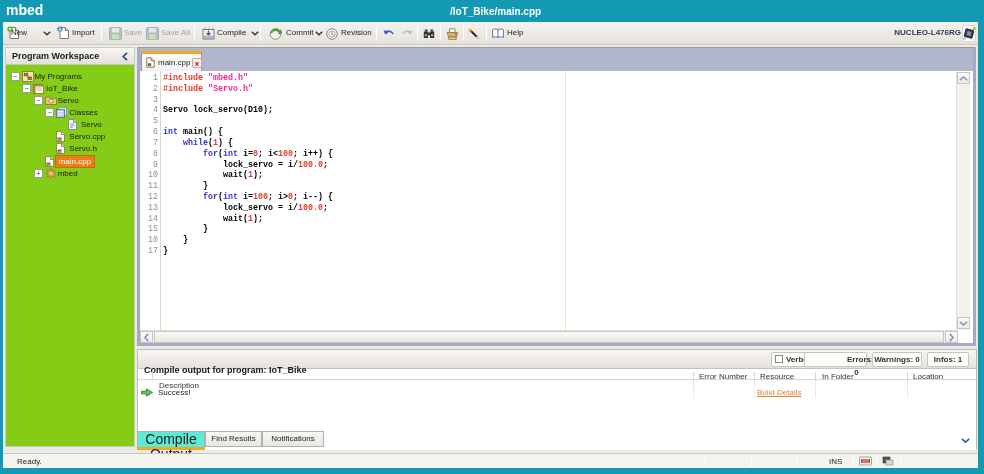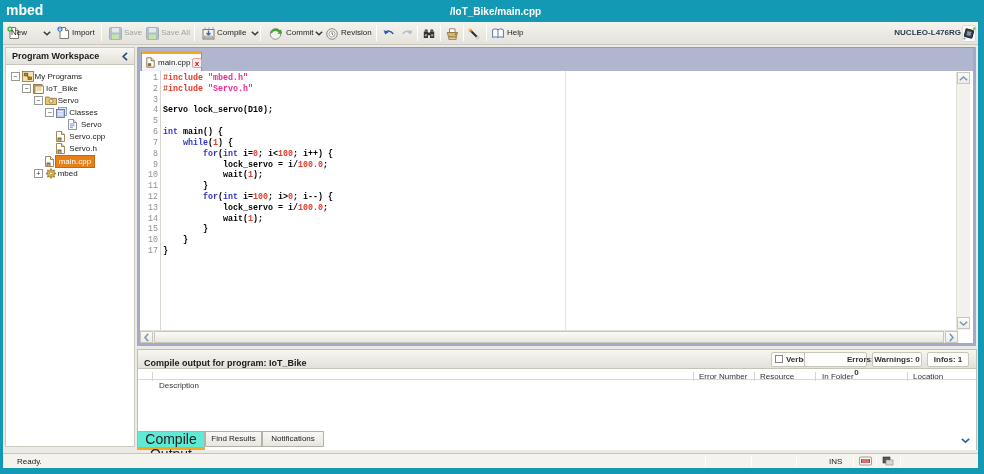--- a/index.html
+++ b/index.html
@@ -133,21 +133,21 @@
     <svg width="14" height="15" viewBox="0 0 14 15" style="position:absolute;right:2px;top:4px;">
       <rect x="3" y="3.5" width="8" height="8" rx="1" fill="#3a3f4a" stroke="#23262e" transform="rotate(15 7 7.5)"></rect>
       <rect x="5" y="5.5" width="4" height="4" fill="#8a93a5" transform="rotate(15 7 7.5)"></rect>
       <circle cx="12.3" cy="2.7" r="1.4" fill="#8fc63f"></circle>
       <circle cx="2.4" cy="12.6" r="1.2" fill="#7ab8d9"></circle>
     </svg>
 </div>
 
 <div class="abs" style="left:3px;top:46px;width:975px;height:422px;background:#eceae4;"></div>
 
-<div class="abs" style="left:5px;top:47px;width:130px;height:400px;background:#ffffff;border:1px solid #ccc9c0;">
+<div class="abs" style="left:5px;top:47px;width:130px;height:400px;background:#84cc16;border:1px solid #ccc9c0;">
   <div style="height:17px;background:linear-gradient(#f7f6f2,#e3e1d9);border-bottom:1px solid #c6c3ba;position:relative;">
     <span style="position:absolute;left:6px;top:3px;font-size:9px;font-weight:bold;color:#1a1a1a;">Program Workspace</span>
     <svg width="6" height="9" viewBox="0 0 6 9" style="position:absolute;right:6px;top:4px;">
         <path d="M5 0.8 L1.2 4.5 5 8.2" stroke="#2a4a7a" stroke-width="1.7" fill="none"></path>
       </svg>
   </div>
   <div id="tree" style="position:relative;font-size:8px;color:#1a1a1a;">
       <div style="position:absolute;left:4.5px;top:6.5px;width:9px;height:9px;border:1px solid #9a9a94;background:#fff;font-size:7px;line-height:7px;text-align:center;color:#333;">−</div>
       <div style="position:absolute;left:15.5px;top:5.5px;">
         <svg width="12" height="11" viewBox="0 0 12 11">
@@ -309,40 +309,51 @@
     <div style="position:absolute;right:0;top:0;width:13px;height:12px;background:linear-gradient(#fcfcfa,#ecebe5);border:1px solid #c9c6bd;">
         <svg width="5" height="9" viewBox="0 0 5 9" style="margin:1px auto 0;">
           <path d="M0.8 0.8 L4 4.5 0.8 8.2" stroke="#7a93b8" stroke-width="1.5" fill="none"></path>
         </svg>
       </div>
   </div>
 </div>
 
 <div class="abs" style="left:137px;top:349px;width:840px;height:101px;background:#fff;border:1px solid #c0bdb4;border-bottom:none;">
   <div style="height:19px;background:linear-gradient(#f7f6f2,#e3e1d9);border-bottom:1px solid #c6c3ba;position:relative;">
-    <span style="position:absolute;left:6px;top:8px;font-size:9px;font-weight:bold;color:#1a1a1a;">Compile output for program: IoT_Bike</span>
+    <span style="position:absolute;left:6px;top:15px;font-size:9px;font-weight:bold;color:#1a1a1a;">Compile output for program: IoT_Bike</span>
     <span class="cbtn" style="right:155px;width:50px;"><span style="display:inline-block;width:8px;height:8px;border:1px solid #888;background:#fff;margin:0 3px -1px 0;"></span>Verbose</span>
     <span class="cbtn" style="right:109px;width:63px;padding-left:42px;">Errors: 0</span>
     <span class="cbtn" style="right:54px;width:50px;">Warnings: 0</span>
     <span class="cbtn" style="right:7px;width:42px;">Infos: 1</span>
   </div>
 
   <div style="height:11px;position:relative;font-size:8px;color:#333;border-bottom:1px solid #dcd8cf;">
     <span style="position:absolute;left:14px;top:3px;border-left:1px solid #d8d5cc;height:9px;"></span>
     <span style="position:absolute;left:21px;top:12px;">Description</span>
     <span style="position:absolute;left:555px;top:3px;border-left:1px solid #d8d5cc;height:9px;"></span>
     <span style="position:absolute;left:561px;top:3px;">Error Number</span>
     <span style="position:absolute;left:616px;top:3px;border-left:1px solid #d8d5cc;height:9px;"></span>
     <span style="position:absolute;left:622px;top:3px;">Resource</span>
     <span style="position:absolute;left:677px;top:3px;border-left:1px solid #d8d5cc;height:9px;"></span>
     <span style="position:absolute;left:684px;top:3px;">In Folder</span>
     <span style="position:absolute;left:769px;top:3px;border-left:1px solid #d8d5cc;height:9px;"></span>
     <span style="position:absolute;left:775px;top:3px;">Location</span>
   </div>
 
+  <div style="height:13px;position:relative;font-size:8px;color:#222;">
+    <span style="position:absolute;left:555px;top:0px;border-left:1px solid #eceae3;height:18px;"></span>
+    <span style="position:absolute;left:616px;top:0px;border-left:1px solid #eceae3;height:18px;"></span>
+    <span style="position:absolute;left:677px;top:0px;border-left:1px solid #eceae3;height:18px;"></span>
+    <span style="position:absolute;left:769px;top:0px;border-left:1px solid #eceae3;height:18px;"></span>
+    <svg width="12" height="9" viewBox="0 0 12 9" style="position:absolute;left:3px;top:8px;">
+        <path d="M0.5 3.2 h5 v-2.4 l6 3.7 -6 3.7 v-2.4 h-5z" fill="#6abf5e" stroke="#1d7a1d" stroke-width="0.8"></path>
+      </svg>
+    <span style="position:absolute;left:20px;top:8px;">Success!</span>
+    <span style="position:absolute;left:619px;top:8px;color:#e0832c;text-decoration:underline;">Build Details</span>
+  </div>
 
   <div style="position:absolute;left:-1px;bottom:0;height:19px;width:841px;">
     <div style="position:absolute;left:0;bottom:0;width:68px;height:19px;background:#5eead4;border:1px solid #b4b1a8;border-bottom:3px solid #f5a623;font-size:14px;color:#222;text-align:center;line-height:15px;">Compile Output</div>
     <div style="position:absolute;left:68px;bottom:3px;width:57px;height:16px;background:linear-gradient(#f8f7f4,#e8e6df);border:1px solid #b4b1a8;font-size:8px;color:#222;text-align:center;line-height:14px;">Find Results</div>
     <div style="position:absolute;left:125px;bottom:3px;width:62px;height:16px;background:linear-gradient(#f8f7f4,#e8e6df);border:1px solid #b4b1a8;font-size:8px;color:#222;text-align:center;line-height:14px;">Notifications</div>
     <svg width="9" height="6" viewBox="0 0 9 6" style="position:absolute;right:8px;bottom:6px;">
         <path d="M0.8 0.8 L4.5 4.2 8.2 0.8" stroke="#2a6496" stroke-width="1.6" fill="none"></path>
       </svg>
   </div>
 </div>

